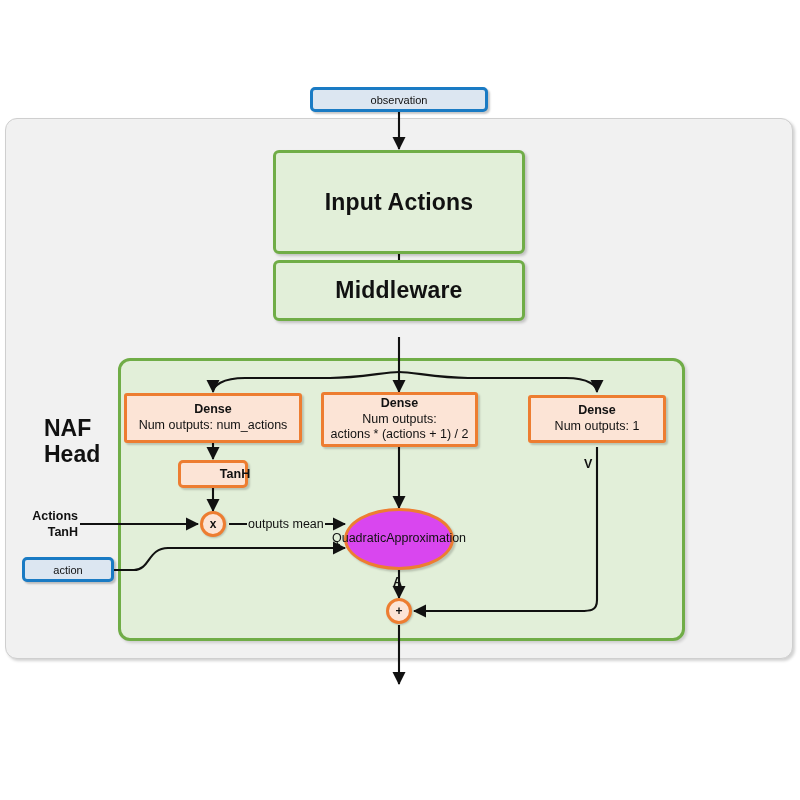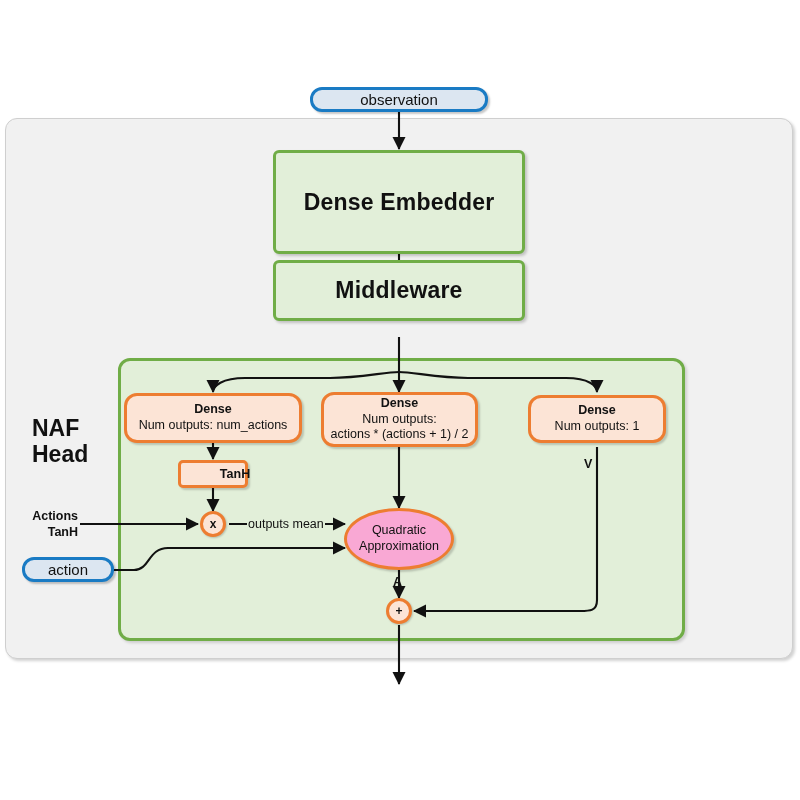--- a/index.html
+++ b/index.html
@@ -19,35 +19,35 @@
 
   
   .naf-container{
     position:absolute;left:118px;top:358px;width:561px;height:277px;
     background:#e2efd9;border:3px solid #70ad47;border-radius:12px;
     box-shadow:2px 2px 3px rgba(0,0,0,0.15);
   }
 
   
   .io-box{
-    background:#dce6f1;border:3px solid #1a7bc4;border-radius:12px;
+    background:#dce6f1;border:3px solid #1a7bc4;border-radius:5px;
     box-shadow:2px 2px 2px rgba(0,0,0,0.22);
-    font-size:15px;color:#111;
+    font-size:11px;color:#111;
   }
 
   
   .green-box{
     background:#e2efd9;border:3px solid #70ad47;border-radius:6px;
     box-shadow:2px 2px 3px rgba(0,0,0,0.2);
     font-size:23px;font-weight:bold;color:#111;letter-spacing:.2px;
   }
 
   
   .orange-box{
-    background:#fce4d6;border:3px solid #ed7d31;border-radius:13px;
+    background:#fce4d6;border:3px solid #ed7d31;border-radius:3px;
     box-shadow:2px 2px 2px rgba(0,0,0,0.18);
     font-size:12.5px;color:#111;line-height:1.25;flex-direction:column;
   }
   .orange-box .t1{font-weight:bold;}
   .orange-box .t2{font-weight:normal;}
 
   .tanh-box{
     background:#fce4d6;border:3px solid #ed7d31;border-radius:5px;
     box-shadow:2px 2px 2px rgba(0,0,0,0.18);
     font-size:12.5px;font-weight:bold;color:#111;padding-left:44px;
@@ -55,23 +55,23 @@
 
   
   .op-circle{
     background:#fce4d6;border:3px solid #ed7d31;border-radius:50%;
     box-shadow:1px 1px 2px rgba(0,0,0,0.2);
     font-size:12px;font-weight:bold;color:#111;
   }
 
   
   .ellipse{
-    background:#f9a8d4;border:3px solid #ed7d31;border-radius:50%;
+    background:#d946ef;border:3px solid #ed7d31;border-radius:50%;
     box-shadow:2px 2px 2px rgba(0,0,0,0.18);
-    font-size:12.5px;color:#111;line-height:1.25;flex-direction:column;
+    font-size:12.5px;color:#111;line-height:1.25;flex-direction:row;
   }
 
   
   .lbl{position:absolute;color:#111;}
   .naf-title{font-size:23px;font-weight:bold;line-height:1.15;text-align:left;}
   .side-lbl{font-size:12.5px;font-weight:bold;text-align:right;line-height:1.3;}
   .edge-lbl{font-size:12.5px;background:#e2efd9;padding:0 1px;}
   .edge-lbl-plain{font-size:12.5px;font-weight:bold;}
 
   svg.wires{position:absolute;left:0;top:0;width:800px;height:800px;
@@ -116,27 +116,27 @@
       <path d="M 95 570 L 134 570 C 150 570, 148 548, 168 548 L 345 548"></path>
 
       <path d="M 399 570 L 399 598"></path>
 
       <path d="M 597 447 L 597 600 C 597 611, 590 611, 580 611 L 414 611"></path>
 
       <path d="M 399 625 L 399 684"></path>
     </g>
   </svg>
 
-  <div class="lbl naf-title" style="left:32px;top:415px;width:90px;">
+  <div class="lbl naf-title" style="left:44px;top:415px;width:90px;">
     <span>NAF Head</span>
   </div>
 
   <div class="node io-box" style="left:310px;top:87px;width:178px;height:25px;">observation</div>
 
-  <div class="node green-box" style="left:273px;top:150px;width:252px;height:104px;">Dense Embedder</div>
+  <div class="node green-box" style="left:273px;top:150px;width:252px;height:104px;">Input Actions</div>
 
   <div class="node green-box" style="left:273px;top:260px;width:252px;height:61px;">Middleware</div>
 
   <div class="node orange-box" style="left:124px;top:393px;width:178px;height:50px;">
     <span class="t1">Dense</span>
     <span class="t2">Num outputs: num_actions</span>
   </div>
 
   <div class="node orange-box" style="left:321px;top:392px;width:157px;height:55px;">
     <span class="t1">Dense</span>

